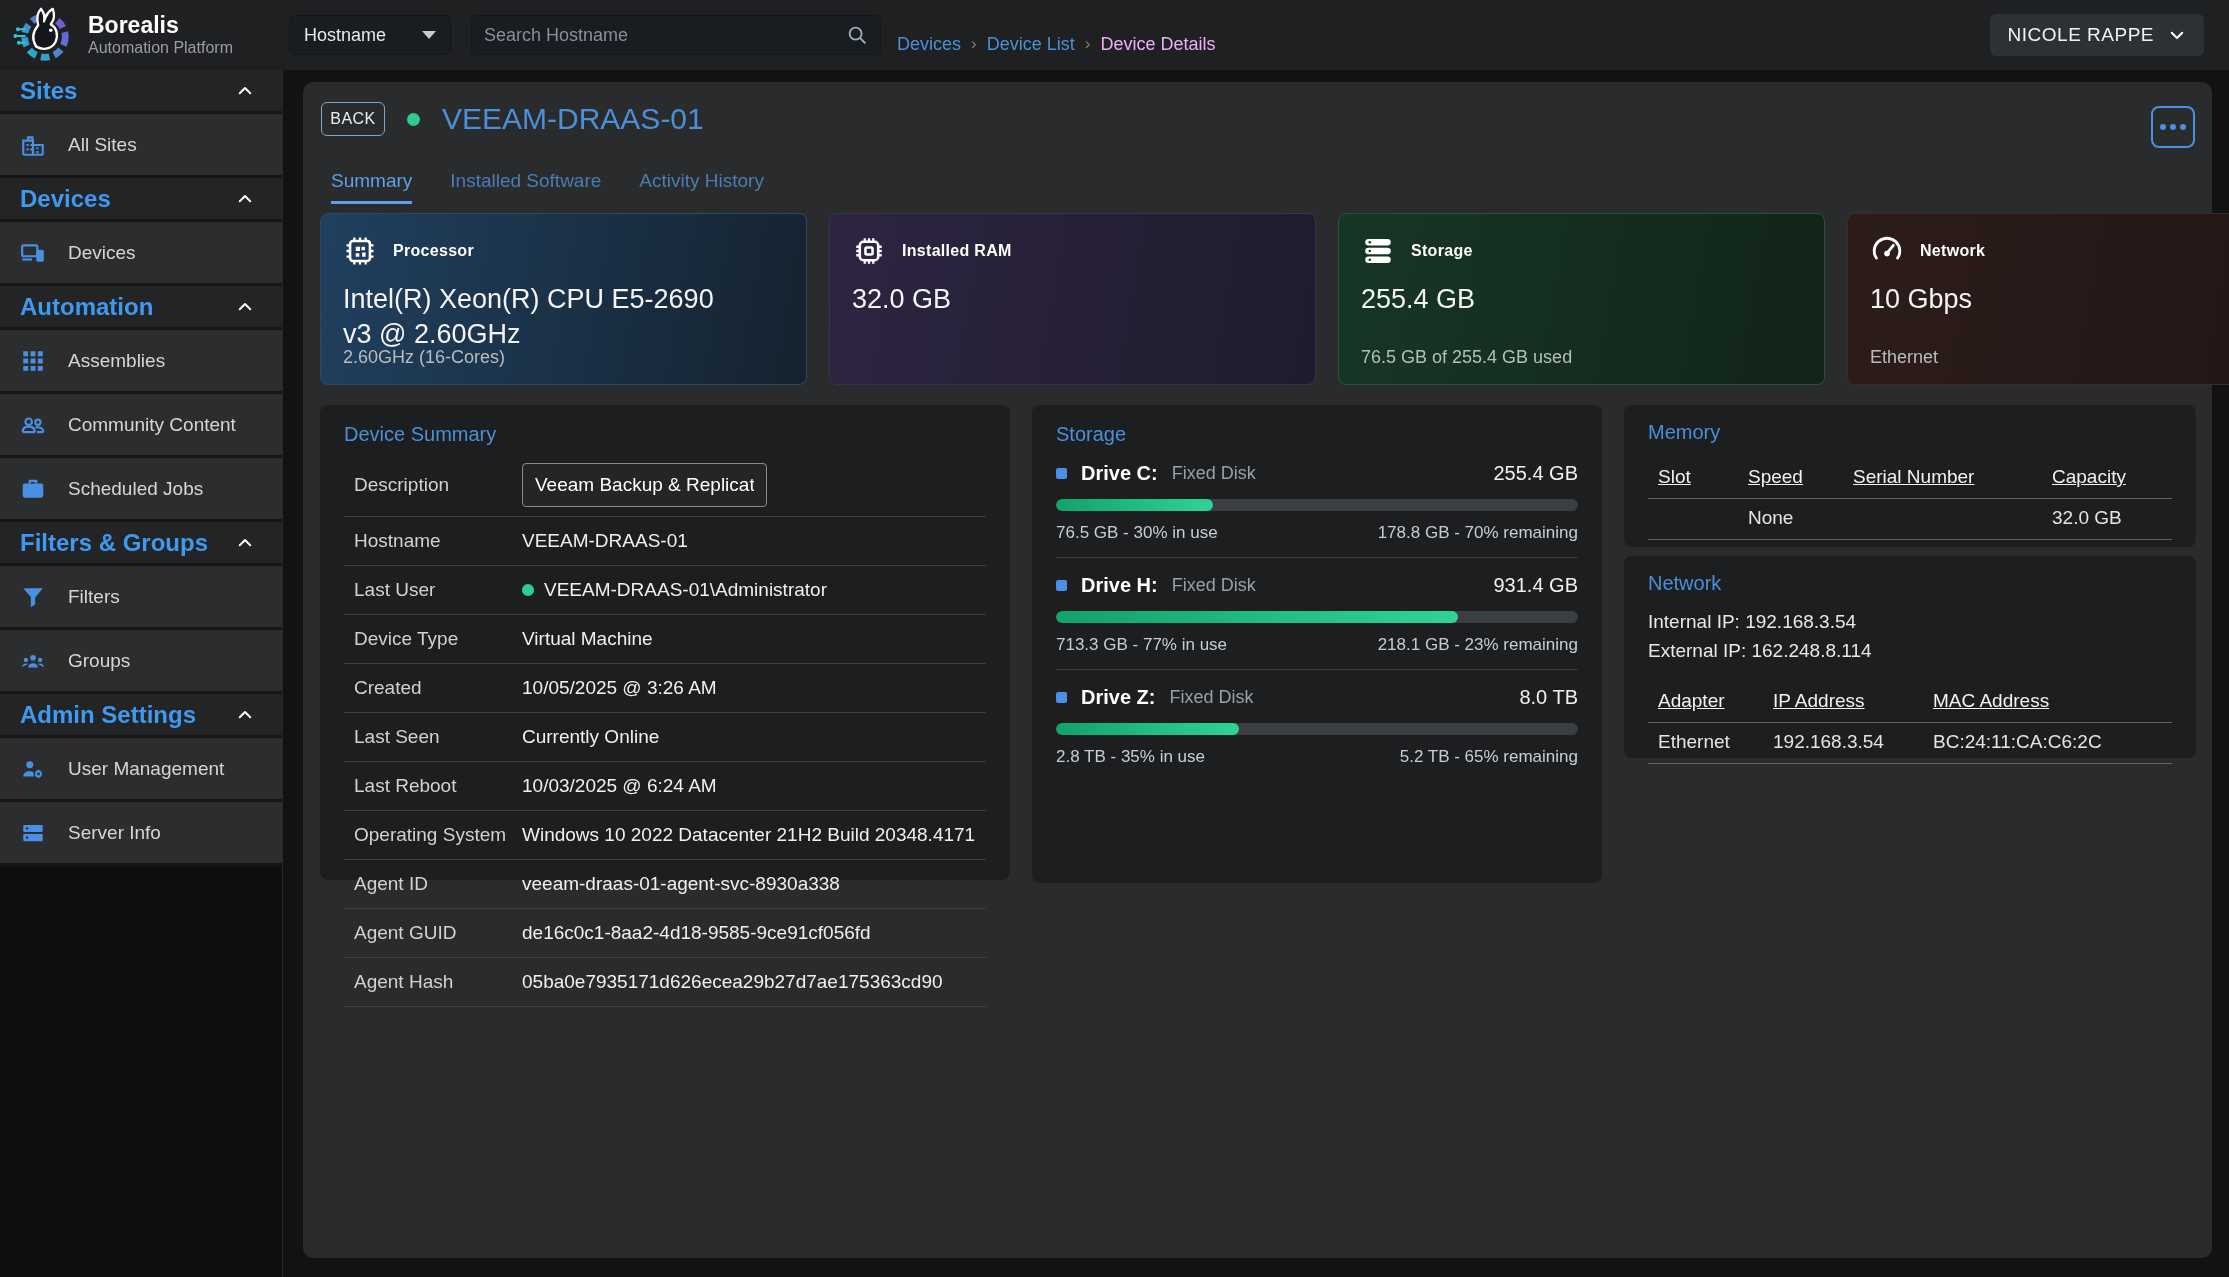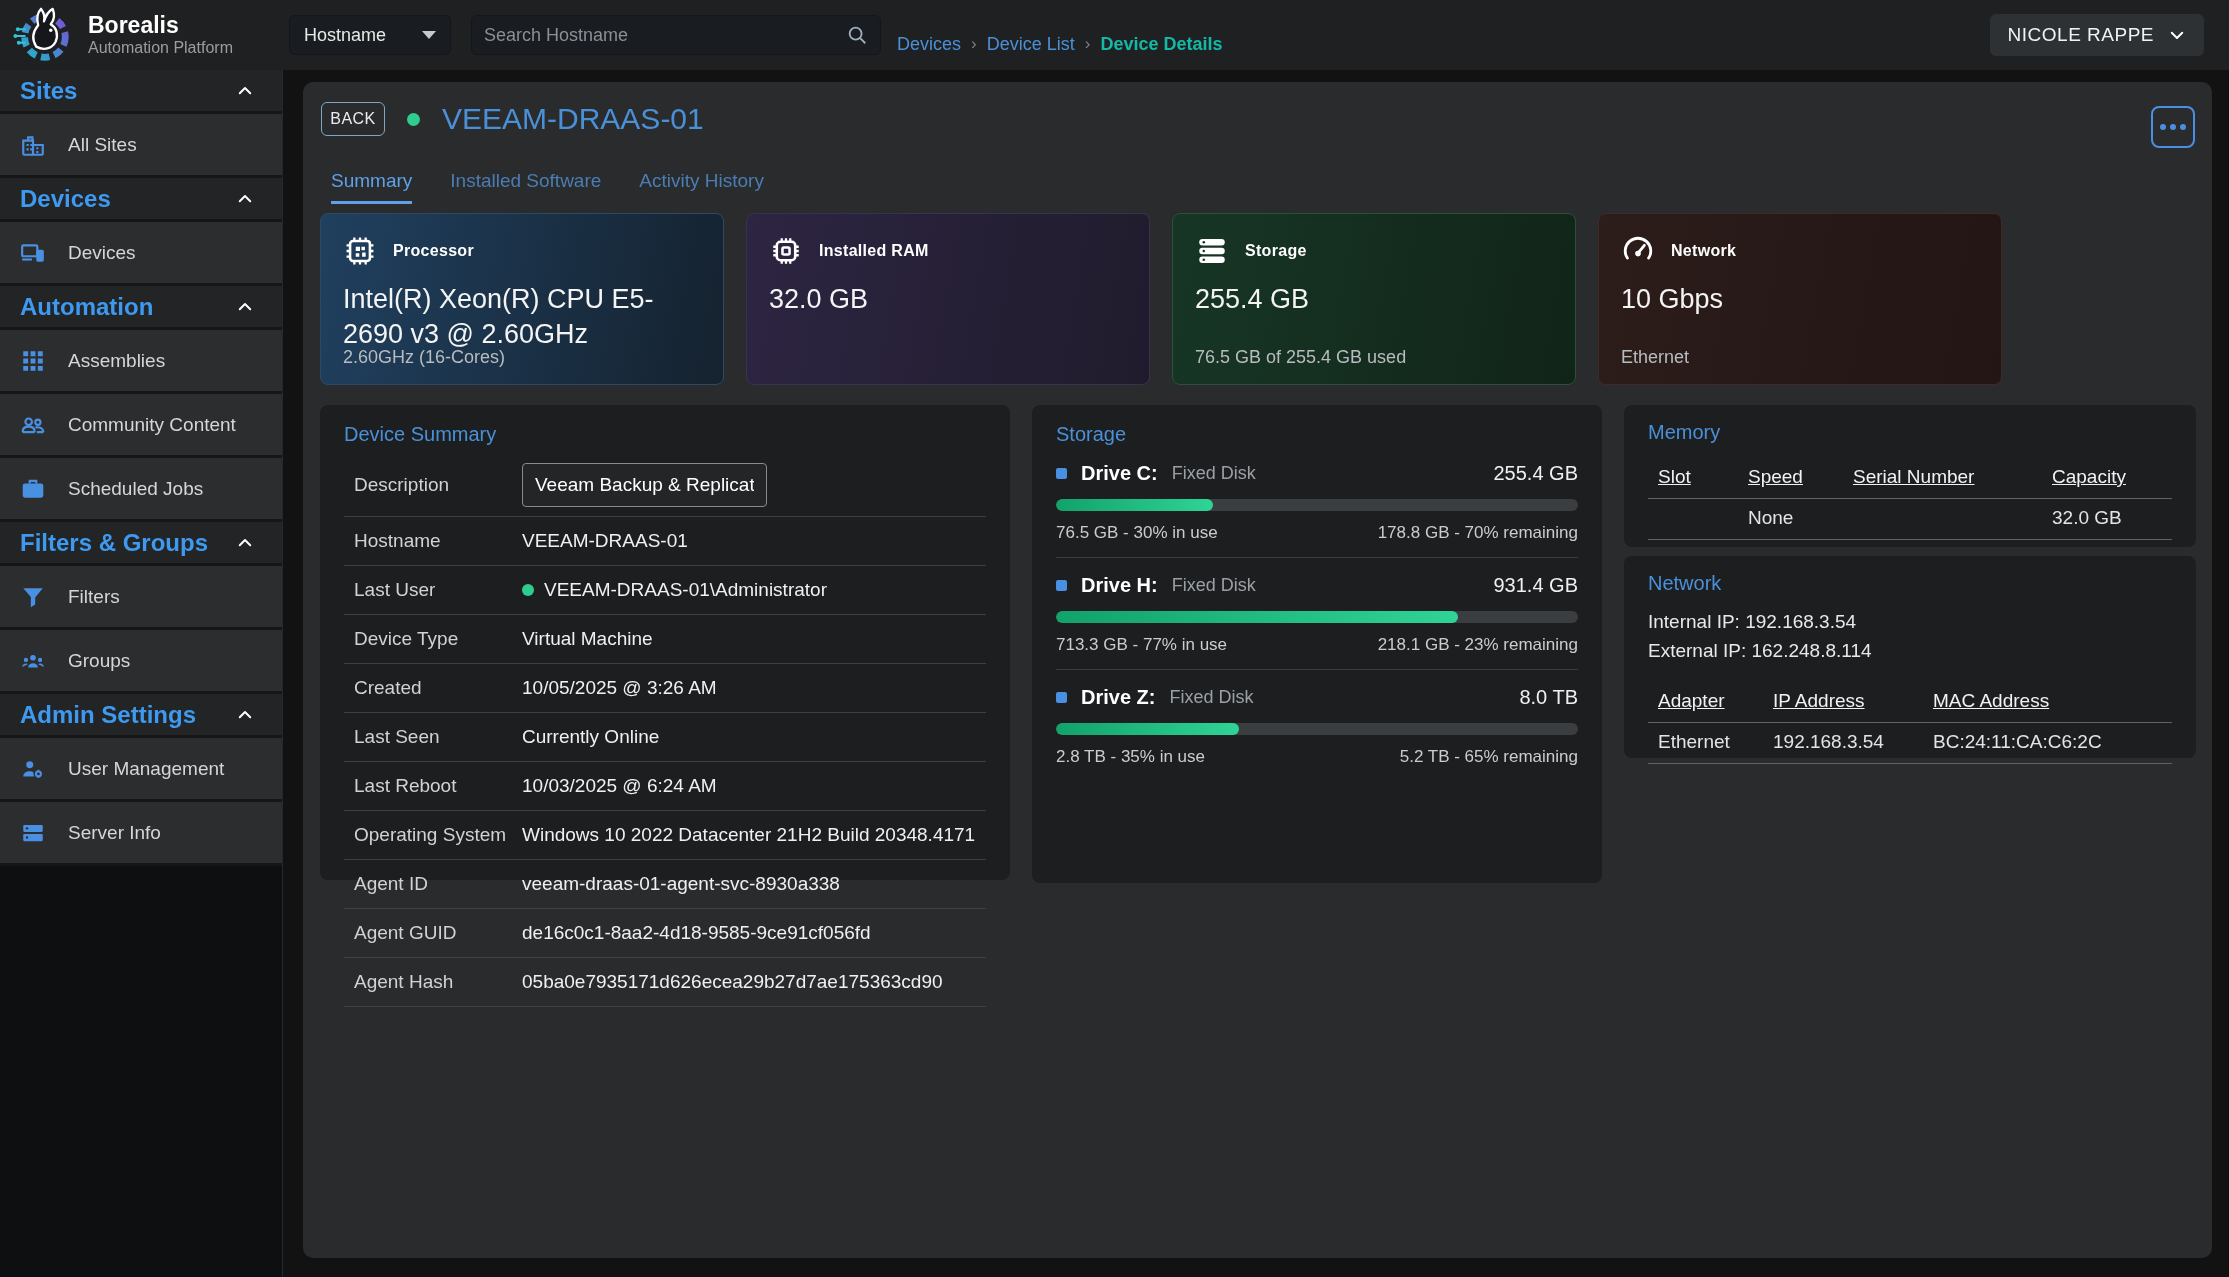--- a/index.html
+++ b/index.html
@@ -33,21 +33,21 @@
     border-radius:6px; display:flex; align-items:center; padding:0 12px;
   }
   .search-box input {
     flex:1; background:transparent; border:none; outline:none; color:#e8e8e8;
     font-size:18px; font-family:"Liberation Sans",sans-serif;
   }
   .search-box input::placeholder { color:#8a8f98; }
   .breadcrumb { display:flex; align-items:center; gap:10px; margin-left:16px; margin-top:18px; font-size:18px; }
   .breadcrumb .crumb-link { color:#4a90d9; cursor:pointer; }
   .breadcrumb .crumb-sep { color:#7d7f82; font-size:17px; }
-  .breadcrumb .crumb-current { color:#14b8a6;font-weight:bold; }
+  .breadcrumb .crumb-current { color:#f0abfc; }
   .user-chip {
     position:absolute; right:25px; top:14px; height:42px; background:#2e3134; border-radius:6px;
     display:flex; align-items:center; gap:14px; padding:0 18px; cursor:pointer;
   }
   .user-chip span { font-size:19px; color:#f2f2f2; letter-spacing:0.5px; }
 
   
   .sidebar {
     position:absolute; top:70px; left:0; width:283px; bottom:0;
     background:#0e0f10; border-right:1px solid #27282a;
@@ -81,21 +81,21 @@
   }
   .more-btn i { width:6px; height:6px; border-radius:50%; background:#4a90e2; }
 
   .tabs { position:absolute; left:28px; top:88px; display:flex; gap:38px; }
   .tab { font-size:19px; color:#4a7db3; padding-bottom:9px; cursor:pointer; }
   .tab.active { color:#5ea1e8; border-bottom:3px solid #5ea1e8; }
 
   
   .stat-row { position:absolute; left:17px; top:131px; display:flex; gap:22px; }
   .stat-card {
-    width:404px; height:172px; border-radius:8px; padding:20px 22px; position:relative;
+    width:487px; height:172px; border-radius:8px; padding:20px 22px; position:relative;
   }
   .stat-card.blue   { background:linear-gradient(100deg,#20405f 0%, #15222f 100%); border:1px solid #2c4a66; }
   .stat-card.purple { background:linear-gradient(100deg,#2d2542 0%, #201b2c 100%); border:1px solid #3a3152; }
   .stat-card.green  { background:linear-gradient(100deg,#173626 0%, #112418 100%); border:1px solid #29513c; }
   .stat-card.red    { background:linear-gradient(100deg,#2c1d1b 0%, #221513 100%); border:1px solid #3e2a28; }
   .stat-head { display:flex; align-items:center; gap:16px; }
   .stat-head .stat-icon { width:34px; height:34px; color:#ffffff; }
   .stat-title { font-size:16px; font-weight:bold; color:#ffffff; letter-spacing:0.3px; }
   .stat-value { margin-top:14px; font-size:27px; color:#f4f4f4; line-height:1.3; max-width:400px; }
   .stat-sub { position:absolute; left:22px; bottom:16px; font-size:18px; color:#b8bcc0; }

